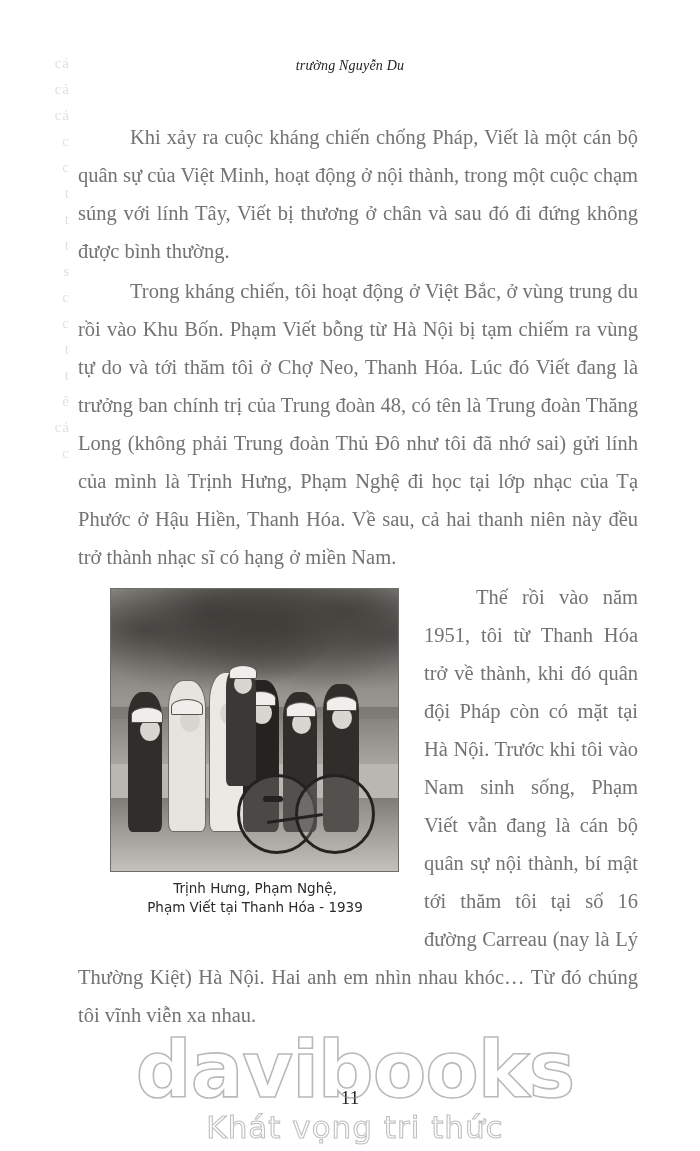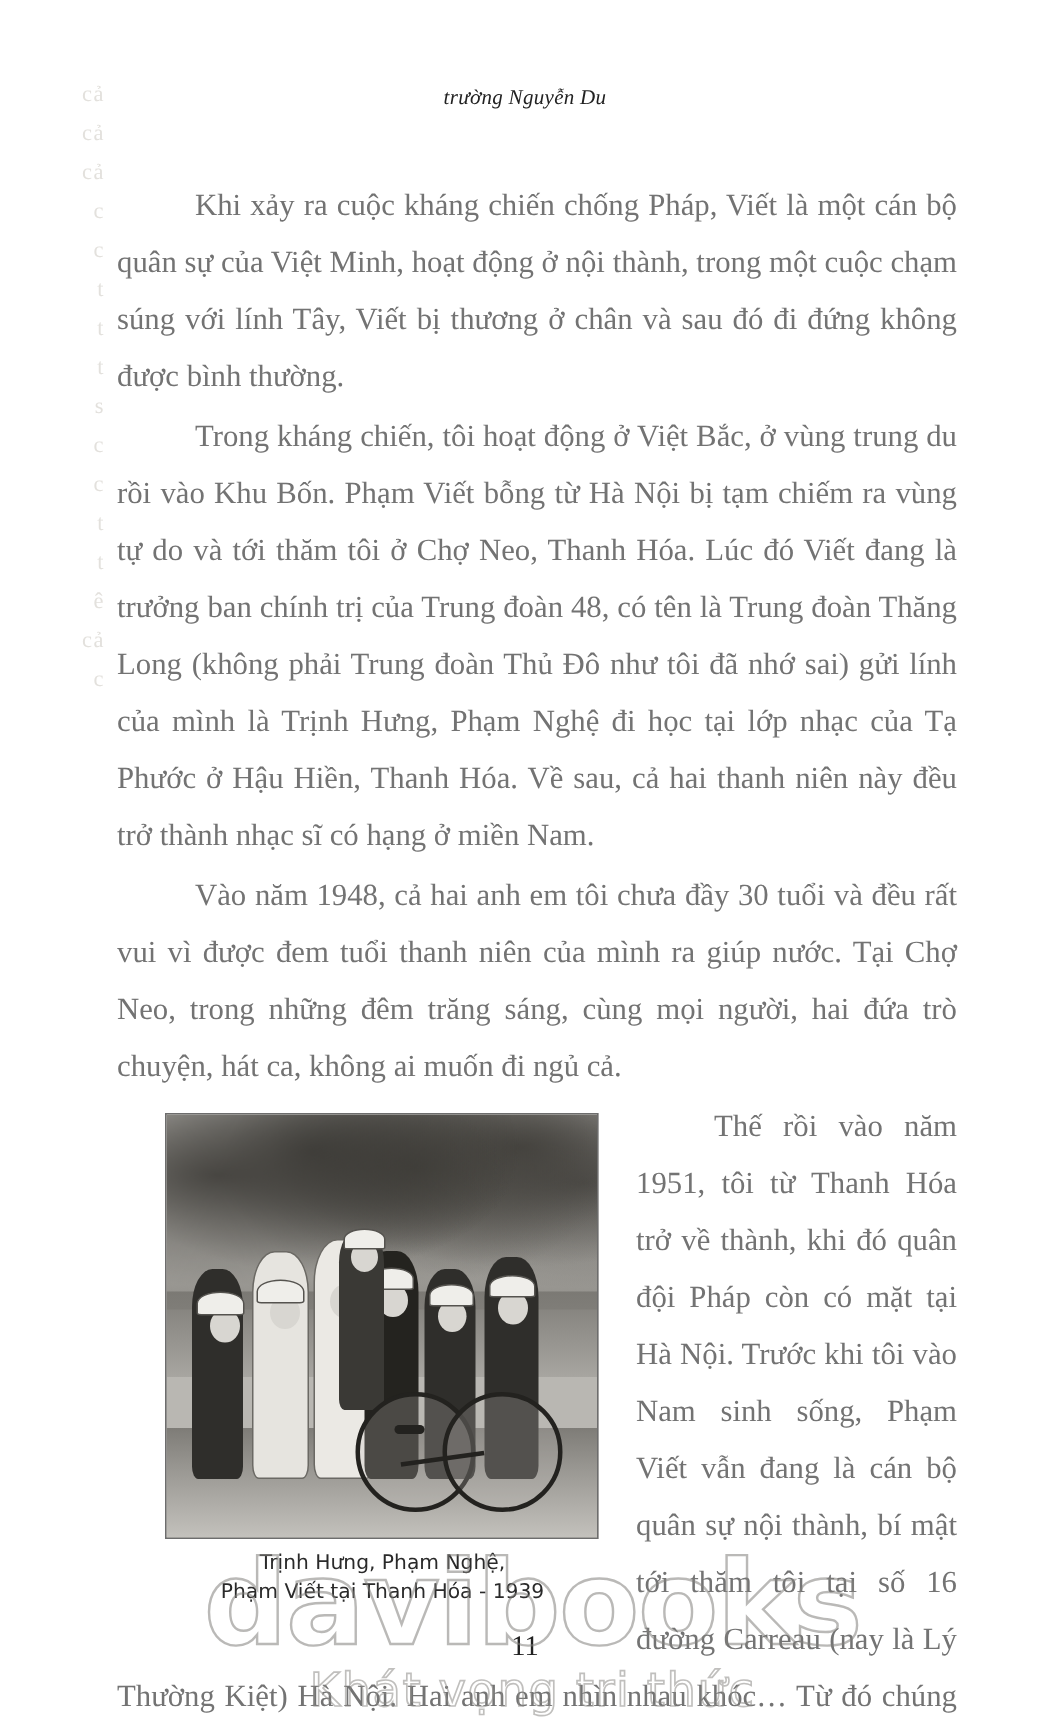--- a/index.html
+++ b/index.html
@@ -234,21 +234,20 @@
     <div>cả</div>
     <div>c</div>
   </div>
 
   <div class="running-head">trường Nguyễn Du</div>
 
   <div class="content">
 
     <p class="para">Khi xảy ra cuộc kháng chiến chống Pháp, Viết là một cán bộ quân sự của Việt Minh, hoạt động ở nội thành, trong một cuộc chạm súng với lính Tây, Viết bị thương ở chân và sau đó đi đứng không được bình thường.</p>
     <p class="para">Trong kháng chiến, tôi hoạt động ở Việt Bắc, ở vùng trung du rồi vào Khu Bốn. Phạm Viết bỗng từ Hà Nội bị tạm chiếm ra vùng tự do và tới thăm tôi ở Chợ Neo, Thanh Hóa. Lúc đó Viết đang là trưởng ban chính trị của Trung đoàn 48, có tên là Trung đoàn Thăng Long (không phải Trung đoàn Thủ Đô như tôi đã nhớ sai) gửi lính của mình là Trịnh Hưng, Phạm Nghệ đi học tại lớp nhạc của Tạ Phước ở Hậu Hiền, Thanh Hóa. Về sau, cả hai thanh niên này đều trở thành nhạc sĩ có hạng ở miền Nam.</p>
-    <p class="para">Vào năm 1948, cả hai anh em tôi chưa đầy 30 tuổi và đều rất vui vì được đem tuổi thanh niên của mình ra giúp nước. Tại Chợ Neo, trong những đêm trăng sáng, cùng mọi người, hai đứa trò chuyện, hát ca, không ai muốn đi ngủ cả.</p>
 
     <figure class="figure">
       <div class="photo">
         <div class="sky"></div>
         <div class="trees"></div>
         <div class="midband"></div>
         <div class="ground"></div>
 
         <div class="fig-person" style="left:6%;  width:34px; height:140px;"></div>
         <div class="fig-head" style="left:10%; top:46%; width:20px; height:22px;"></div>

